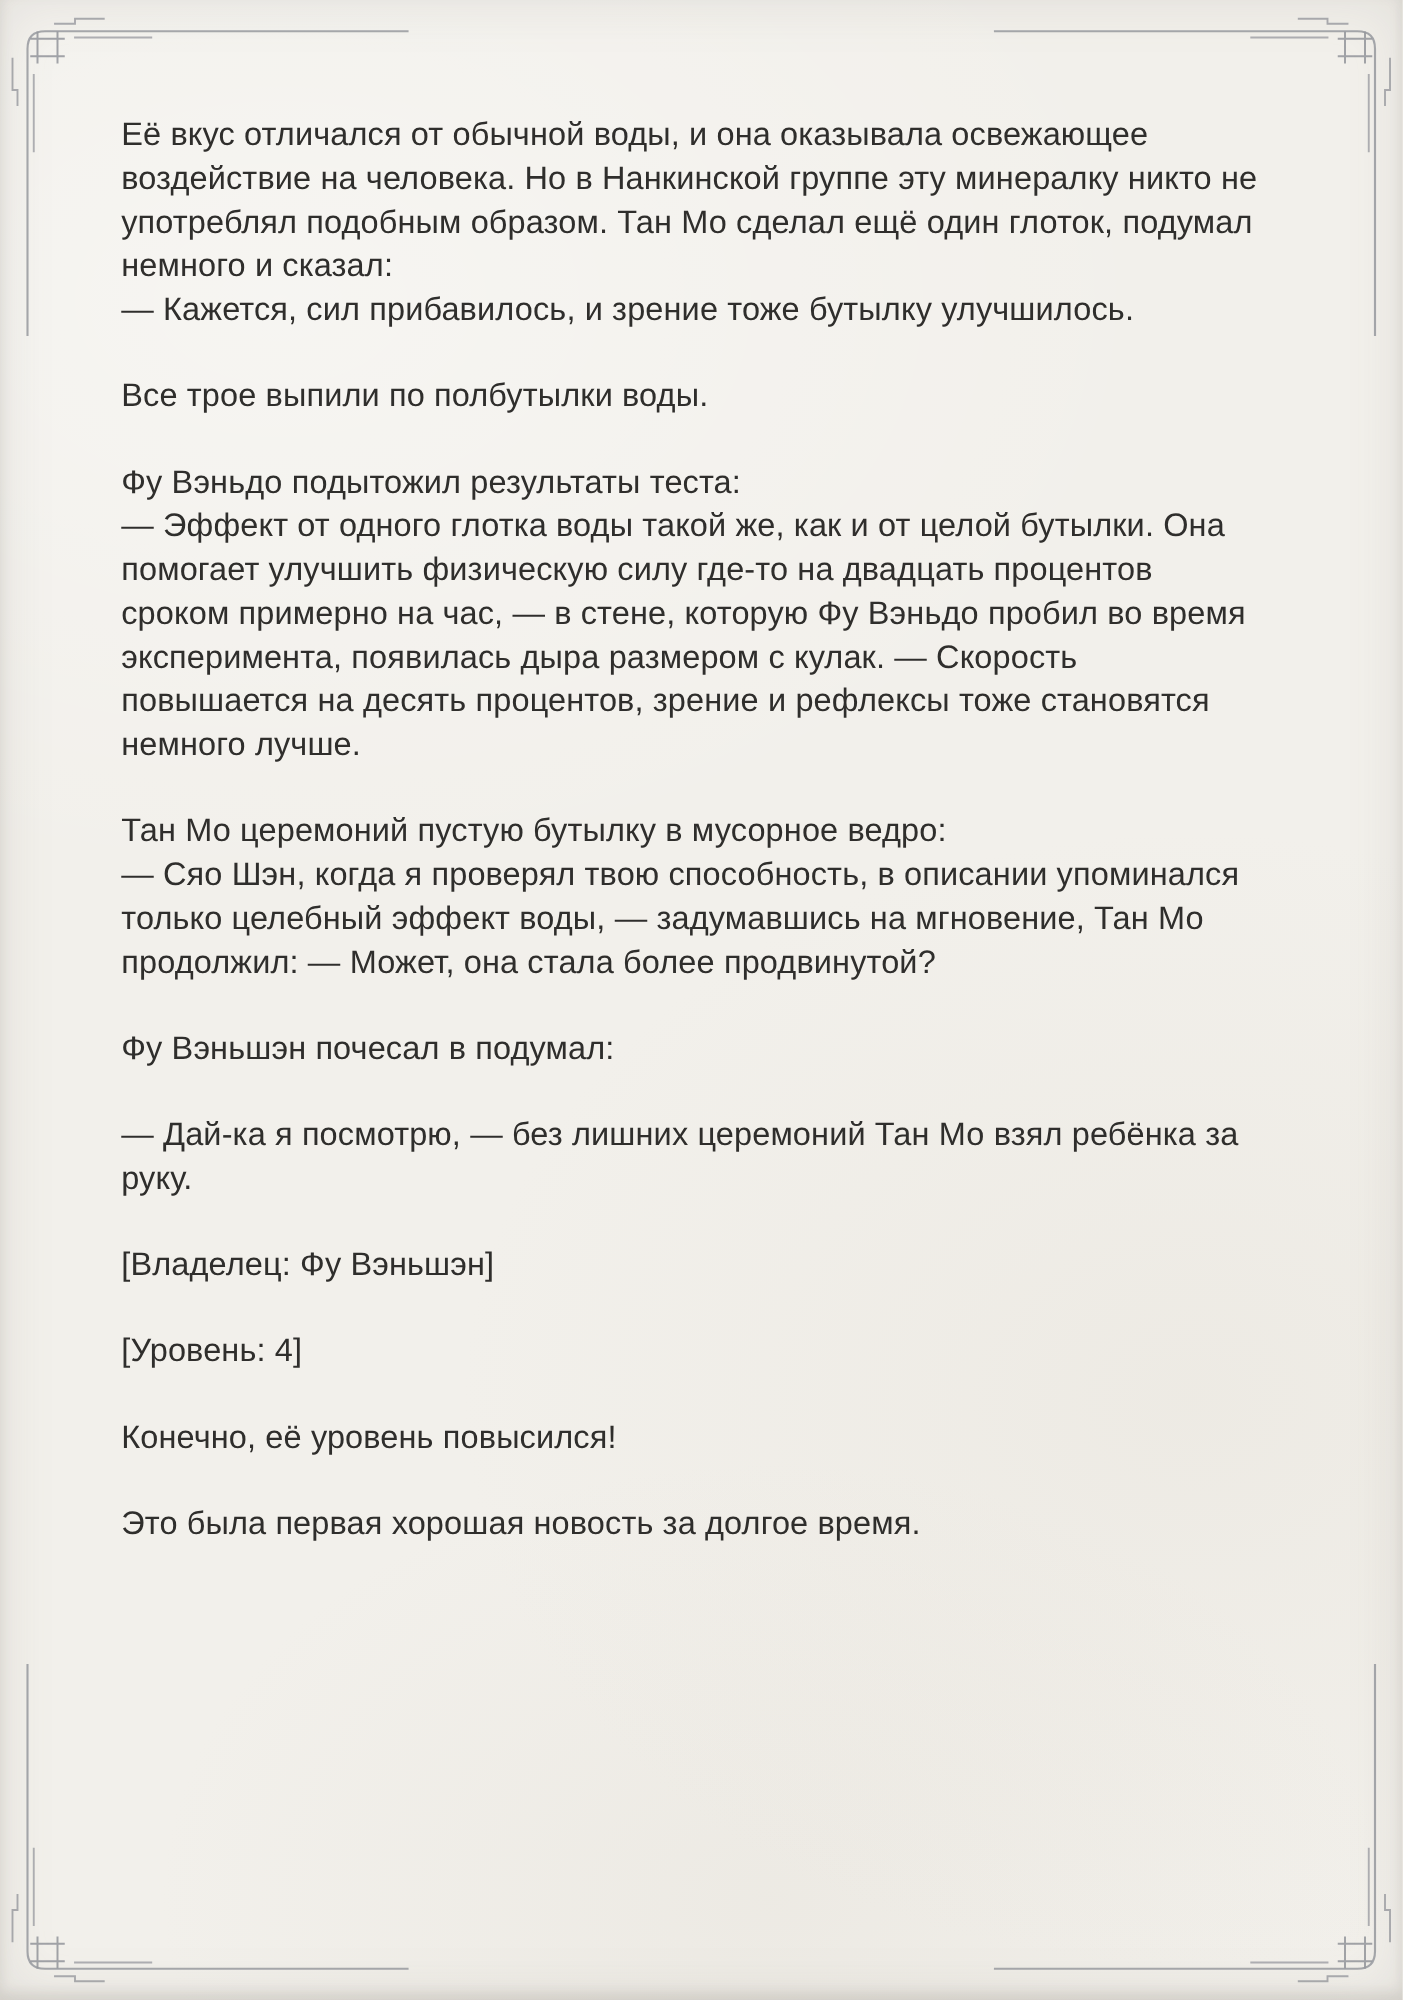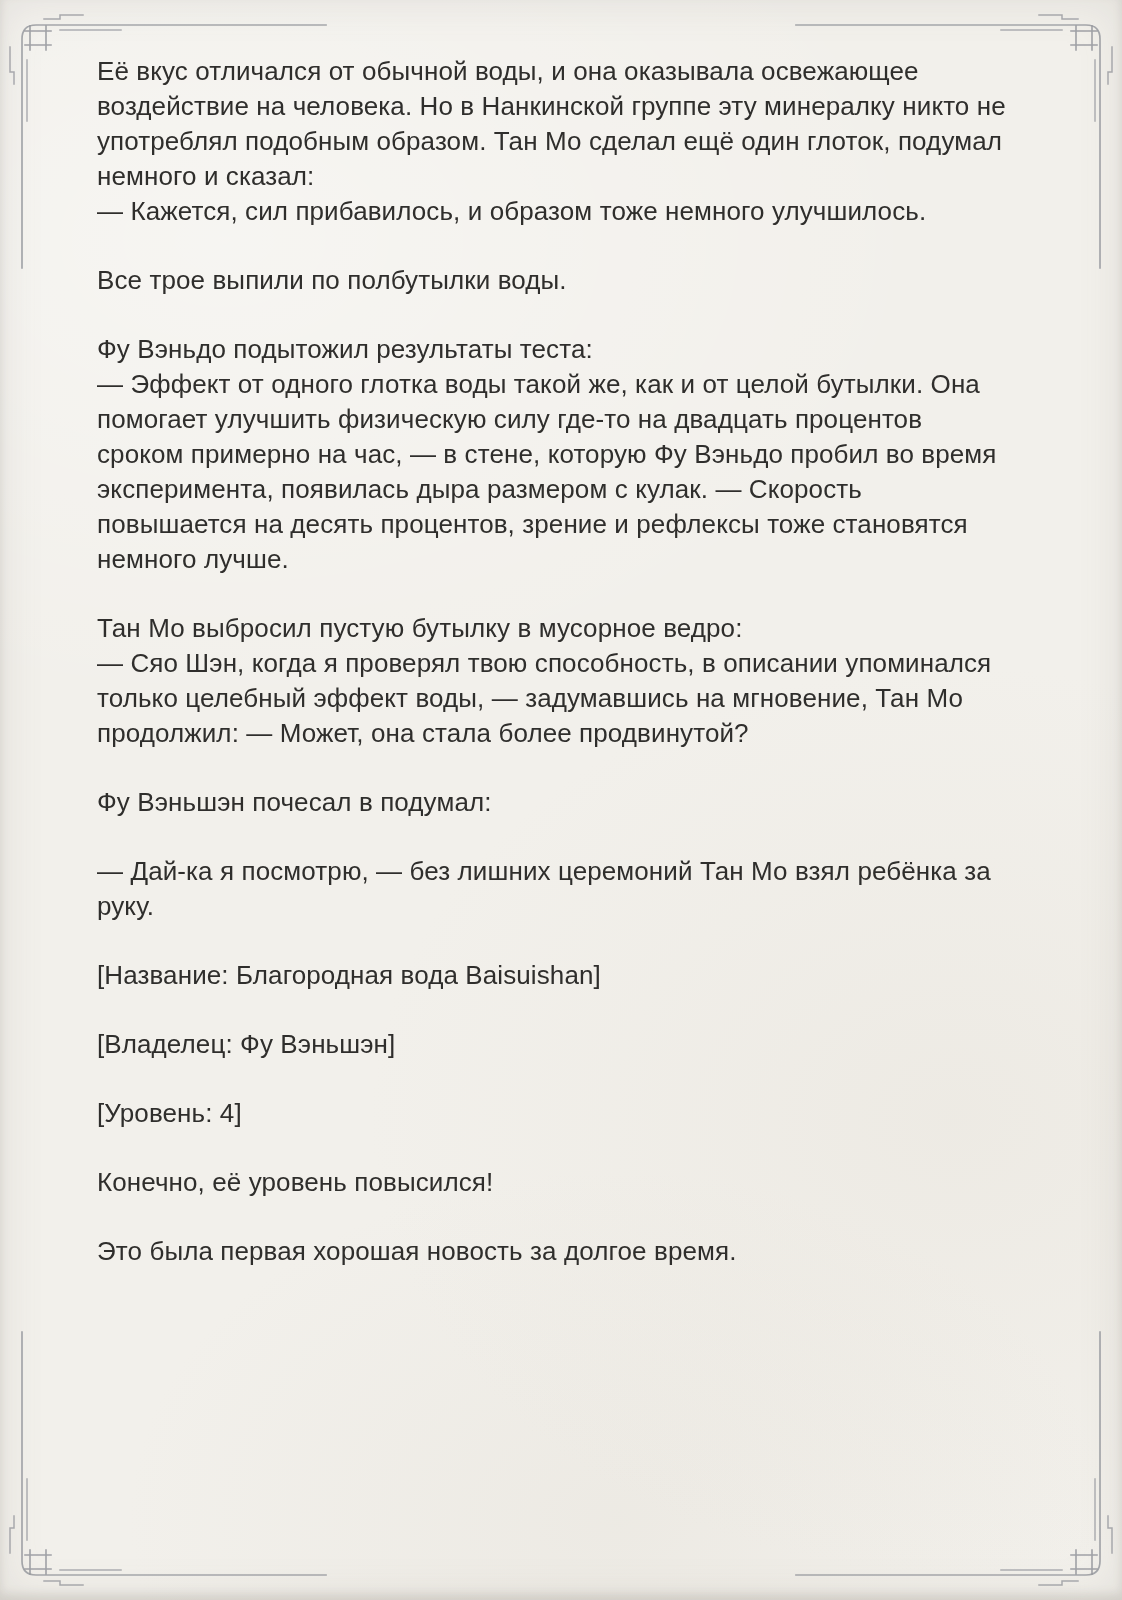--- a/index.html
+++ b/index.html
@@ -37,21 +37,21 @@
   .corner.tl{top:0;left:0;}
   .corner.tr{top:0;right:0;transform:scaleX(-1);}
   .corner.bl{bottom:0;left:0;transform:scaleY(-1);}
   .corner.br{bottom:0;right:0;transform:scale(-1,-1);}
   .corner svg{width:100%;height:100%;display:block;}
 
   
   main{
     position:absolute;
     top:0;left:0;right:0;
-    padding:54px 95px 0 97px;
+    padding:90px 95px 0 97px;
     color:var(--ink);
   }
   .group{margin:0 0 34px 0;}
   .group:last-child{margin-bottom:0;}
   .group p{
     font-size:26px;
     line-height:35px;
     font-weight:400;
     letter-spacing:.1px;
     max-width:918px;
@@ -94,48 +94,45 @@
 </div>
 <div class="corner br">
   <svg viewBox="0 0 332 280">
       <use href="#corner-art"></use>
     </svg>
 </div>
 
 <main>
   <section class="group">
     <p>Её вкус отличался от обычной воды, и она оказывала освежающее воздействие на человека. Но в Нанкинской группе эту минералку никто не употреблял подобным образом. Тан Мо сделал ещё один глоток, подумал немного и сказал:</p>
-    <p>— Кажется, сил прибавилось, и образом тоже немного улучшилось.</p>
+    <p>— Кажется, сил прибавилось, и зрение тоже бутылку улучшилось.</p>
   </section>
 
   <section class="group">
     <p>Все трое выпили по полбутылки воды.</p>
   </section>
 
   <section class="group">
     <p>Фу Вэньдо подытожил результаты теста:</p>
     <p>— Эффект от одного глотка воды такой же, как и от целой бутылки. Она помогает улучшить физическую силу где-то на двадцать процентов сроком примерно на час, — в стене, которую Фу Вэньдо пробил во время эксперимента, появилась дыра размером с кулак. — Скорость повышается на десять процентов, зрение и рефлексы тоже становятся немного лучше.</p>
   </section>
 
   <section class="group">
-    <p>Тан Мо выбросил пустую бутылку в мусорное ведро:</p>
+    <p>Тан Мо церемоний пустую бутылку в мусорное ведро:</p>
     <p>— Сяо Шэн, когда я проверял твою способность, в описании упоминался только целебный эффект воды, — задумавшись на мгновение, Тан Мо продолжил: — Может, она стала более продвинутой?</p>
   </section>
 
   <section class="group">
     <p>Фу Вэньшэн почесал в подумал:</p>
   </section>
 
   <section class="group">
     <p>— Дай-ка я посмотрю, — без лишних церемоний Тан Мо взял ребёнка за руку.</p>
   </section>
 
-  <section class="group">
-    <p>[Название: Благородная вода Baisuishan]</p>
-  </section>
 
   <section class="group">
     <p>[Владелец: Фу Вэньшэн]</p>
   </section>
 
   <section class="group">
     <p>[Уровень: 4]</p>
   </section>
 
   <section class="group">

